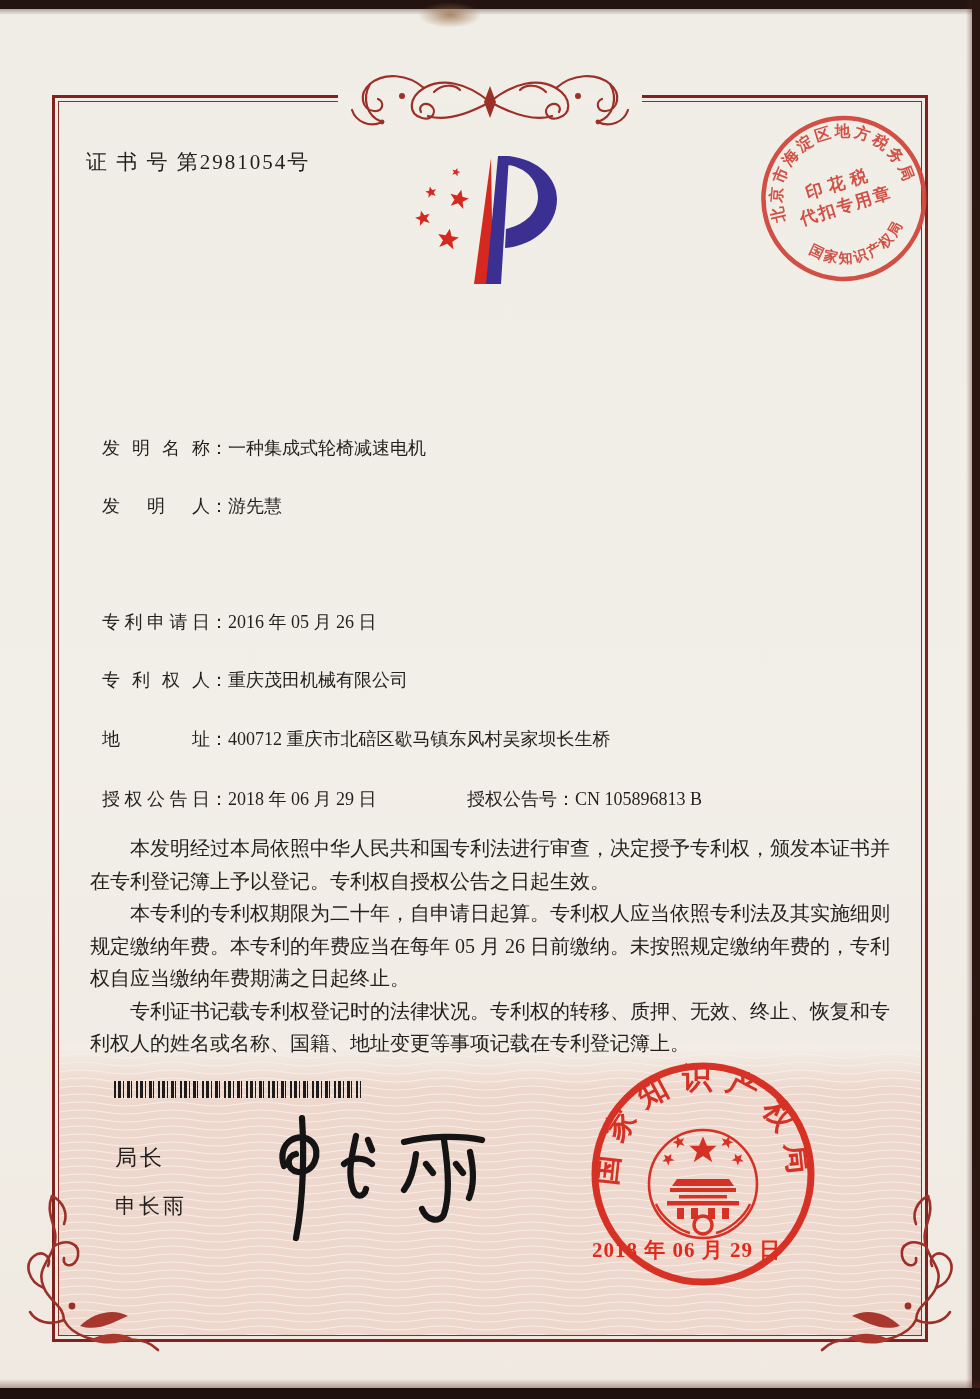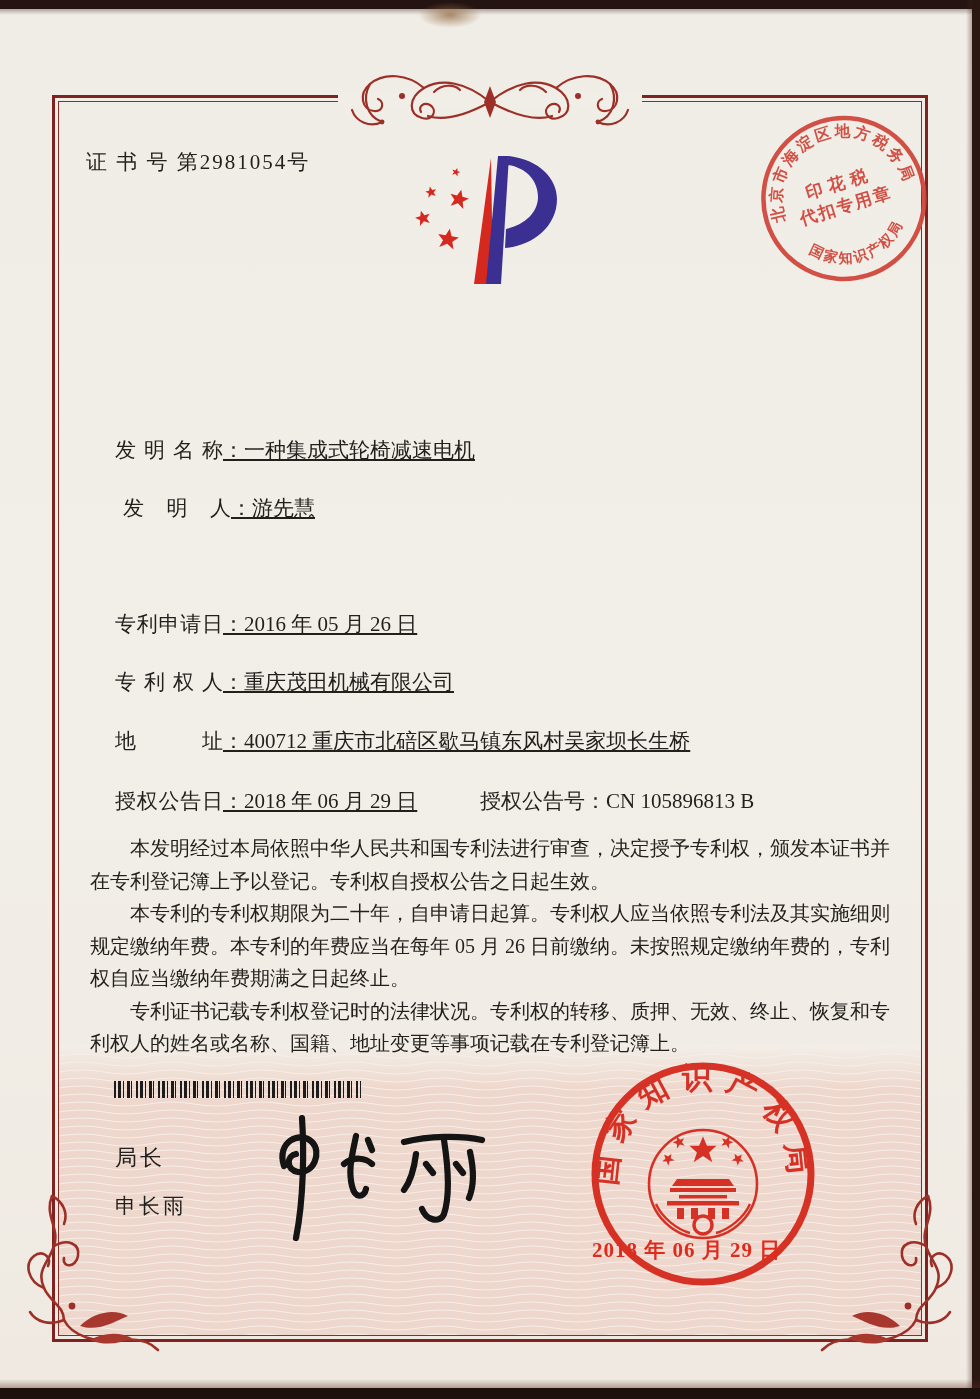--- a/index.html
+++ b/index.html
@@ -35,24 +35,24 @@
   .corner.right{left:820px;top:1194px;transform:scaleX(-1);}
 
   .cert-no{position:absolute;left:86px;top:148px;font-size:21px;letter-spacing:2px;z-index:3;}
   .logo{position:absolute;left:400px;top:150px;z-index:3;}
   .tax-stamp{position:absolute;left:748px;top:106px;z-index:4;transform:rotate(-17deg);opacity:.93;}
   .tax-stamp text{fill:#cf4438;font-family:"Liberation Serif","DejaVu Serif",serif;font-weight:bold;}
 
   .title{position:absolute;left:0;right:0;top:296px;text-align:center;font-size:46px;font-weight:600;
     letter-spacing:30px;padding-left:30px;color:#1d1a17;z-index:3;}
 
-  .row{position:absolute;left:115px;width:780px;font-size:21px;z-index:3;white-space:nowrap;text-decoration:underline;}
+  .row{position:absolute;left:102px;width:780px;font-size:18px;z-index:3;white-space:nowrap;}
   .flabel{display:inline-block;width:108px;text-align:justify;text-align-last:justify;vertical-align:bottom;}
   .grant{position:absolute;left:365px;top:0;}
-  .r0{top:436px;} .r1{top:494px;margin-left:8px;} .r2{top:552px;} .r3{top:610px;} .r4{top:668px;} .r5{top:727px;} .r6{top:787px;}
+  .r0{top:436px;} .r1{top:494px;} .r2{top:552px;} .r3{top:610px;} .r4{top:668px;} .r5{top:727px;} .r6{top:787px;}
 
   .body-text{position:absolute;left:90px;top:832px;width:800px;font-size:20px;line-height:32.5px;
     text-align:justify;z-index:3;}
   .body-text p{margin:0;text-indent:2em;}
 
   .barcode{position:absolute;left:114px;top:1081px;width:247px;height:17px;z-index:3;
     background:repeating-linear-gradient(90deg,
       #1c1c1c 0 2px, transparent 2px 4px,
       #1c1c1c 4px 7px, transparent 7px 9px,
       #1c1c1c 9px 10px, transparent 10px 13px,

